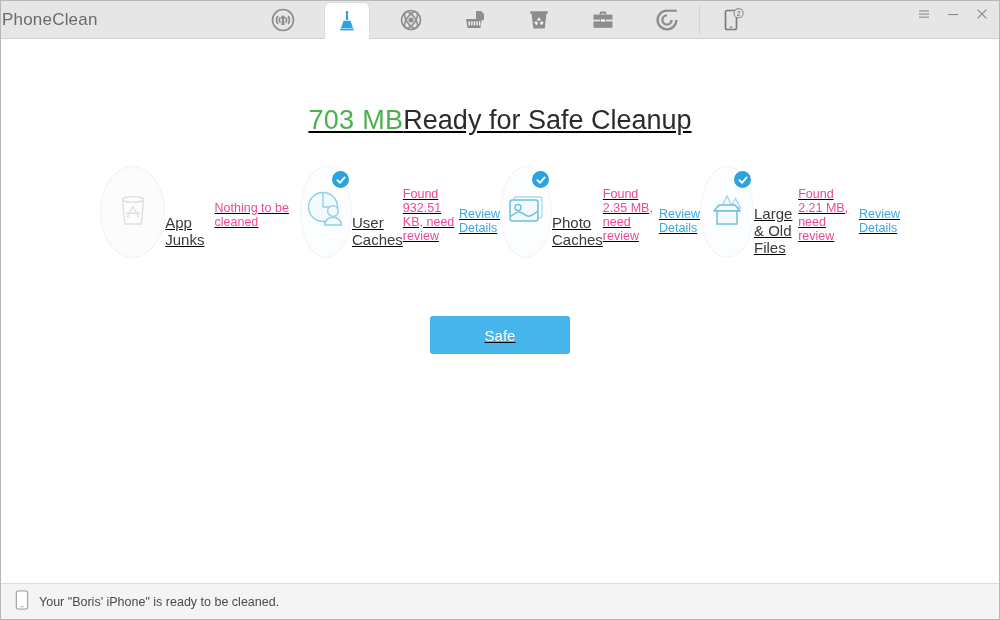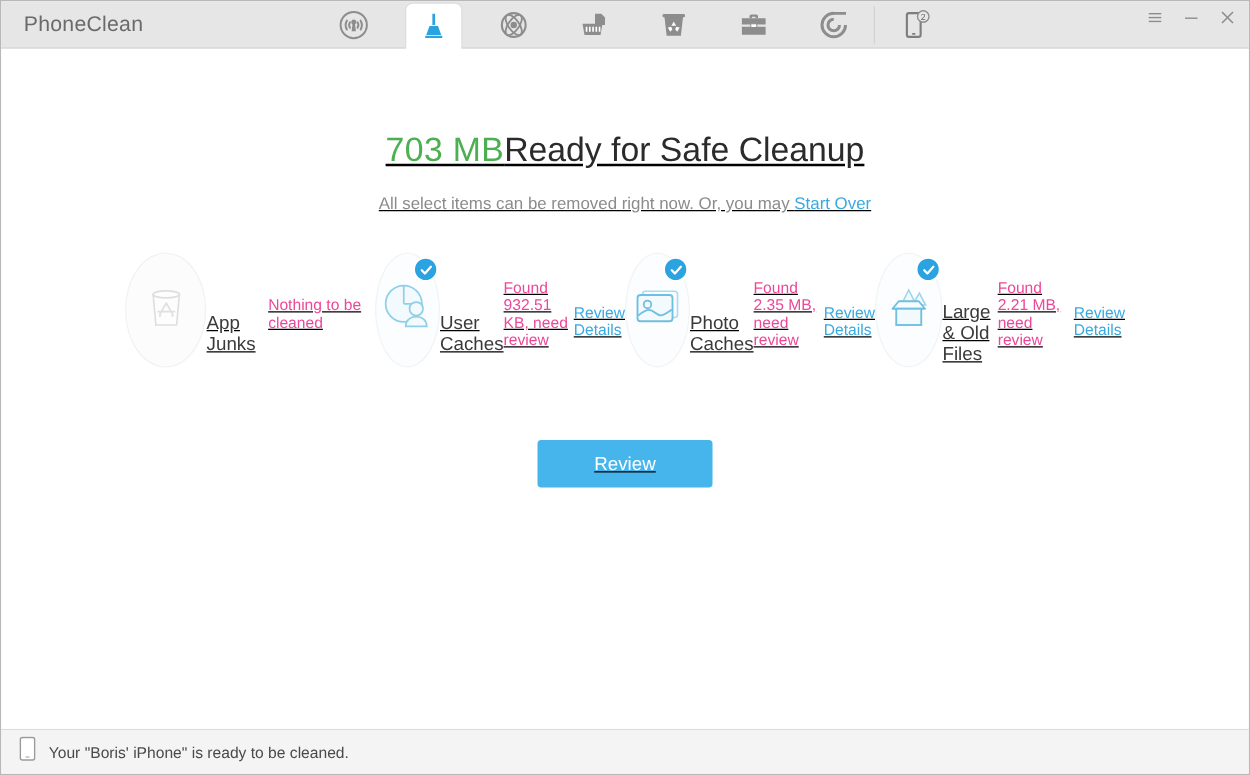--- a/index.html
+++ b/index.html
@@ -25,21 +25,21 @@
     border-bottom: 1px solid #cfcfcf;
     display: flex;
     align-items: stretch;
     position: relative;
     flex: 0 0 38px;
   }
   .app-title {
     width: 250px;
     display: flex;
     align-items: center;
-    padding-left: 18px;
+    padding-left: 1px;
     font-size: 17px;
     color: #6a6a6a;
     letter-spacing: .2px;
   }
   .toolbar {
     flex: 1;
     display: flex;
     align-items: stretch;
   }
   .divider-v {
@@ -333,23 +333,20 @@
       </div>
     </div>
   </div>
 
   <div class="content">
 
     <div class="headline">
       <span class="amount">703 MB</span><span class="htext">Ready for Safe Cleanup</span>
     </div>
 
-    <div class="subline">
-      <span>All select items can be removed right now. Or, you may </span><span class="link">Start Over</span>
-    </div>
 
     <div class="cats">
 
       <div class="cat disabled">
         <div class="cat-icon-wrap">
           <span>
             <svg width="48" height="48" viewBox="0 0 48 48">
               <path d="M13.5 13.5h21l-2.2 24.5H15.7z" fill="#fdfdfd" stroke="#dedede" stroke-width="1.3"></path>
               <ellipse cx="24" cy="13.5" rx="10.5" ry="2.8" fill="#fdfdfd" stroke="#dedede" stroke-width="1.3"></ellipse>
               <path d="M24 20.5l5 8.6M24 20.5l-5 8.6M17.4 27.2h13.2" fill="none" stroke="#e0e0e0" stroke-width="1.4" stroke-linecap="round"></path>
@@ -421,21 +418,21 @@
             </svg>
           </span>
         </div>
         <div class="cat-title">Large &amp; Old Files</div>
         <div class="cat-desc">Found 2.21 MB, need review</div>
         <div class="cat-link">Review Details</div>
       </div>
 
     </div>
 
-    <button class="clean-btn">Review</button>
+    <button class="clean-btn">Safe</button>
 
   </div>
 
   <div class="statusbar">
     <span>
       <svg width="14" height="20" viewBox="0 0 14 20">
         <rect x="1.3" y="1" width="11.4" height="18" rx="1.6" fill="#ffffff" stroke="#9a9a9a" stroke-width="1.1"></rect>
         <rect x="5.3" y="16" width="3.4" height="1.2" rx="0.5" fill="#bdbdbd"></rect>
       </svg>
     </span>

